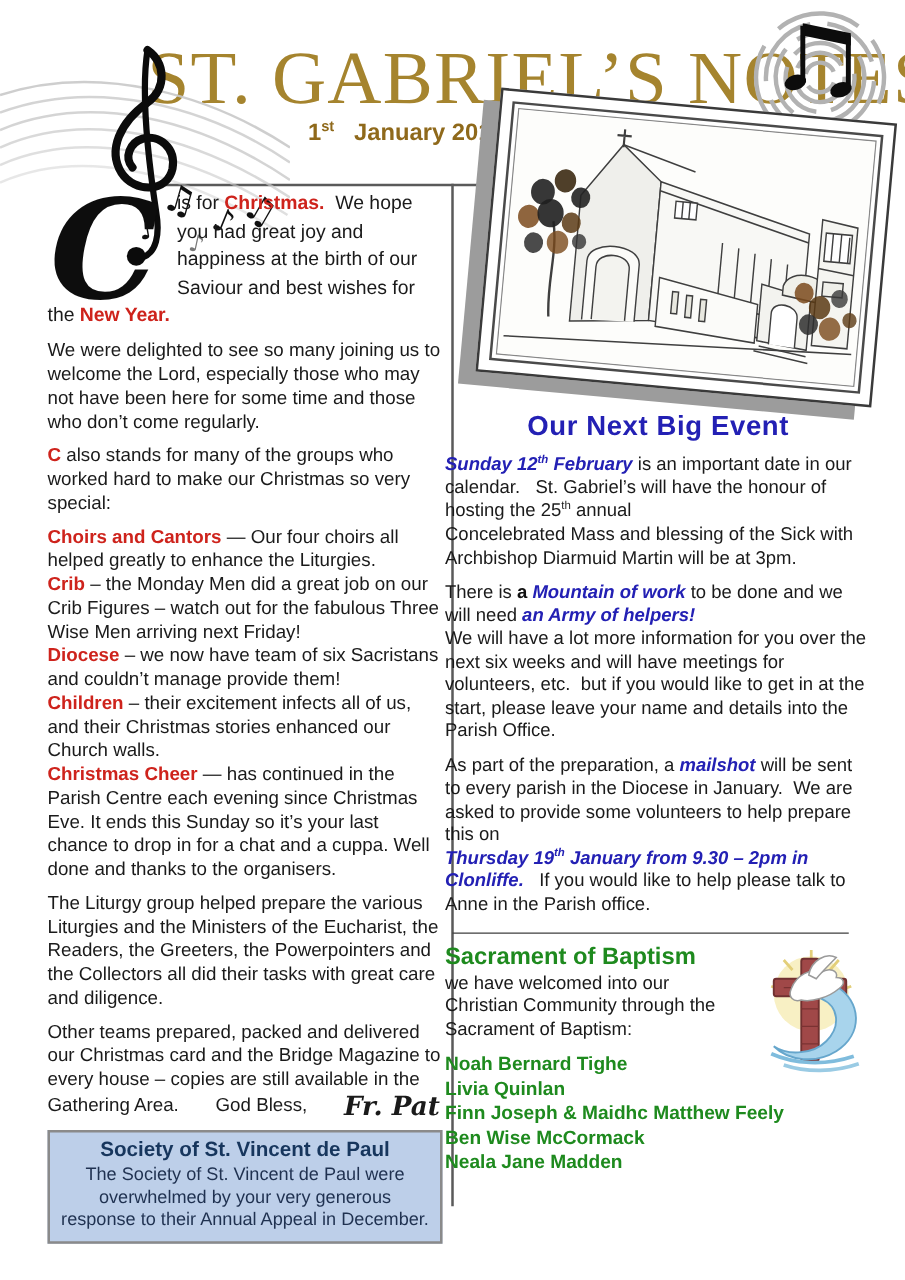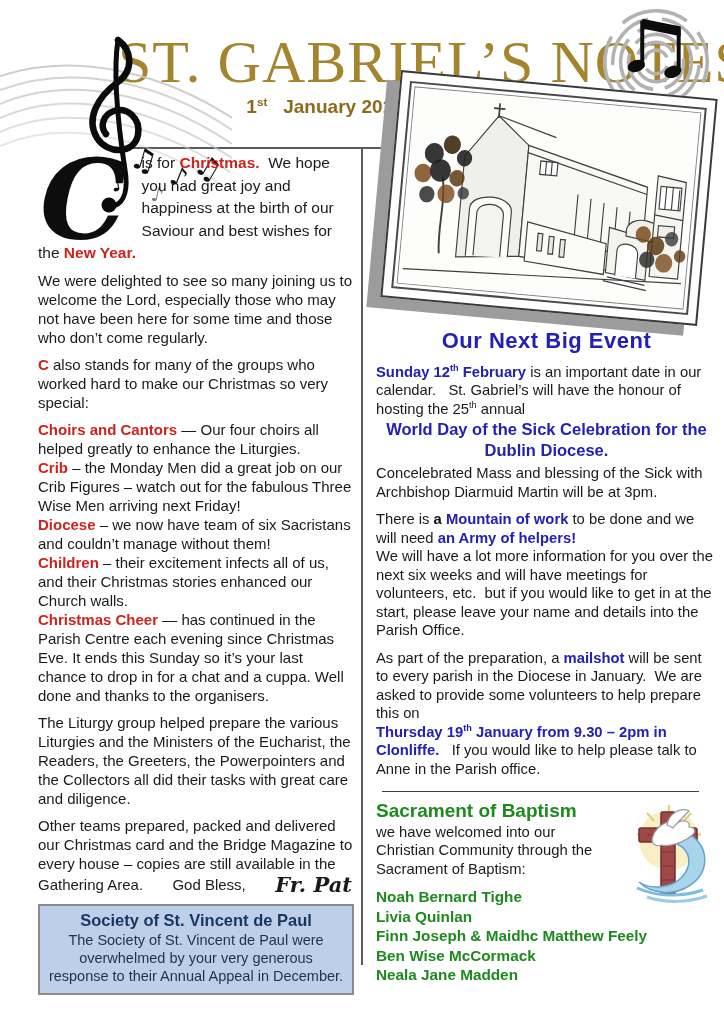--- a/index.html
+++ b/index.html
@@ -18,31 +18,31 @@
 
   
   .church{position:absolute;left:390px;top:84px;width:318px;height:228px;box-sizing:border-box;
         transform:rotate(5.2deg);background:#fff;border:2px solid #3a3a3a;padding:8px;
         box-shadow:-13px 11px 0 #9c9c9c;z-index:2;}
   .church-mat{width:100%;height:100%;box-sizing:border-box;border:2px solid #4a4a4a;padding:3px;}
   .church-art{width:100%;height:100%;box-sizing:border-box;border:1px solid #888;overflow:hidden;}
 
   
   .col-left{position:absolute;left:38px;top:152px;width:316px;font-size:15px;line-height:19px;z-index:3;}
-  .col-right{position:absolute;left:376px;top:330px;width:341px;font-size:14.8px;line-height:18.5px;z-index:3;}
+  .col-right{position:absolute;left:356px;top:330px;width:341px;font-size:14.8px;line-height:18.5px;z-index:3;}
   p{margin:0 0 8px;}
   .rich{white-space:pre-wrap;}
   .clear{clear:left;}
 
   .dropcap{float:left;font-family:"DejaVu Serif",serif;font-style:italic;font-weight:bold;
         font-size:110px;line-height:84px;margin:6px 14px 0 2px;color:#0d0d0d;}
   .intro{font-size:15.5px;line-height:22.5px;margin-bottom:6px;min-height:96px;}
 
   .seg-red{color:#CE231C;font-weight:bold;}
-  .seg-blue{color:#2320B4;font-weight:bold;}
+  .seg-blue{color:#2320B4;font-weight:bold;font-style:italic;}
   .seg-b{font-weight:bold;color:#111;}
   .seg-sup{vertical-align:super;font-size:0.62em;line-height:0;}
 
   .groups p{margin:0;}
 
   .sig-row{display:flex;justify-content:space-between;align-items:center;margin:2px 2px 10px 0;}
   .sig-name{font-family:"DejaVu Serif",serif;font-style:italic;font-weight:bold;font-size:21px;}
 
   .svp-box{margin-top:6px;background:#BDCFE9;border:2px solid #8a8a8a;text-align:center;
         color:#1F3150;font-size:14.5px;line-height:18px;padding:5px 8px 8px;}
@@ -171,42 +171,41 @@
   <div class="col-left">
     <div class="intro">
       <span class="dropcap">C</span>
       <span class="rich"><span>is for </span><span class="seg-red">Christmas.</span><span>  We hope you had great joy and happiness at the birth of our Saviour and best wishes for the </span><span class="seg-red">New Year.</span></span>
     </div>
     <p class="rich clear"><span>We were delighted to see so many joining us to welcome the Lord, especially those who may not have been here for some time and those who don’t come regularly.</span></p>
     <p class="rich"><span class="seg-red">C</span><span> also stands for many of the groups who worked hard to make our Christmas so very special:</span></p>
     <div class="groups">
       <p class="rich"><span class="seg-red">Choirs and Cantors</span><span> — Our four choirs all helped greatly to enhance the Liturgies.</span></p>
       <p class="rich"><span class="seg-red">Crib</span><span> – the Monday Men did a great job on our Crib Figures – watch out for the fabulous Three Wise Men arriving next Friday!</span></p>
-      <p class="rich"><span class="seg-red">Diocese</span><span> – we now have team of six Sacristans and couldn’t manage without them!</span></p>
+      <p class="rich"><span class="seg-red">Diocese</span><span> – we now have team of six Sacristans and couldn’t manage provide them!</span></p>
       <p class="rich"><span class="seg-red">Children</span><span> – their excitement infects all of us, and their Christmas stories enhanced our Church walls.</span></p>
       <p class="rich"><span class="seg-red">Christmas Cheer</span><span> — has continued in the Parish Centre each evening since Christmas Eve. It ends this Sunday so it’s your last chance to drop in for a chat and a cuppa. Well done and thanks to the organisers.</span></p>
     </div>
     <p class="rich" style="margin-top:8px"><span>The Liturgy group helped prepare the various Liturgies and the Ministers of the Eucharist, the Readers, the Greeters, the Powerpointers and the Collectors all did their tasks with great care and diligence.</span></p>
     <p class="rich" style="margin-bottom:2px"><span>Other teams prepared, packed and delivered our Christmas card and the Bridge Magazine to every house – copies are still available in the</span></p>
     <div class="sig-row">
       <span>Gathering Area.</span>
       <span>God Bless,</span>
       <span class="sig-name">Fr. Pat</span>
     </div>
     <div class="svp-box">
       <div class="svp-title">Society of St. Vincent de Paul</div>
       <div>The Society of St. Vincent de Paul were overwhelmed by your very generous response to their Annual Appeal in December.</div>
 
     </div>
   </div>
 
   <div class="col-right">
     <div class="event-heading">Our Next Big Event</div>
     <p class="rich" style="margin-bottom:1px"><span class="seg-blue">Sunday 12</span><span class="seg-blue seg-sup">th</span><span class="seg-blue"> February</span><span> is an important date in our calendar.   St. Gabriel’s will have the honour of hosting the 25</span><span class="seg-sup">th</span><span> annual</span></p>
-    <div class="world-day">World Day of the Sick Celebration for the Dublin Diocese.</div>
     <p class="rich"><span>Concelebrated Mass and blessing of the Sick with Archbishop Diarmuid Martin will be at 3pm.</span></p>
     <p class="rich"><span>There is </span><span class="seg-b">a </span><span class="seg-blue">Mountain of work</span><span> to be done and we will need </span><span class="seg-blue">an Army of helpers!</span><br><span>We will have a lot more information for you over the next six weeks and will have meetings for volunteers, etc.  but if you would like to get in at the start, please leave your name and details into the Parish Office.</span></p>
     <p class="rich"><span>As part of the preparation, a </span><span class="seg-blue">mailshot</span><span> will be sent to every parish in the Diocese in January.  We are asked to provide some volunteers to help prepare this on</span><br><span class="seg-blue">Thursday 19</span><span class="seg-blue seg-sup">th</span><span class="seg-blue"> January from 9.30 – 2pm in Clonliffe.</span><span>   If you would like to help please talk to Anne in the Parish office.</span></p>
 
     <hr class="sep">
 
     <div class="baptism">
       <svg class="baptism-icon" viewBox="0 0 100 108">
         <circle cx="52" cy="40" r="30" fill="#F8F0C4"></circle>
         <g stroke="#E3CF7A" stroke-width="2.2">

